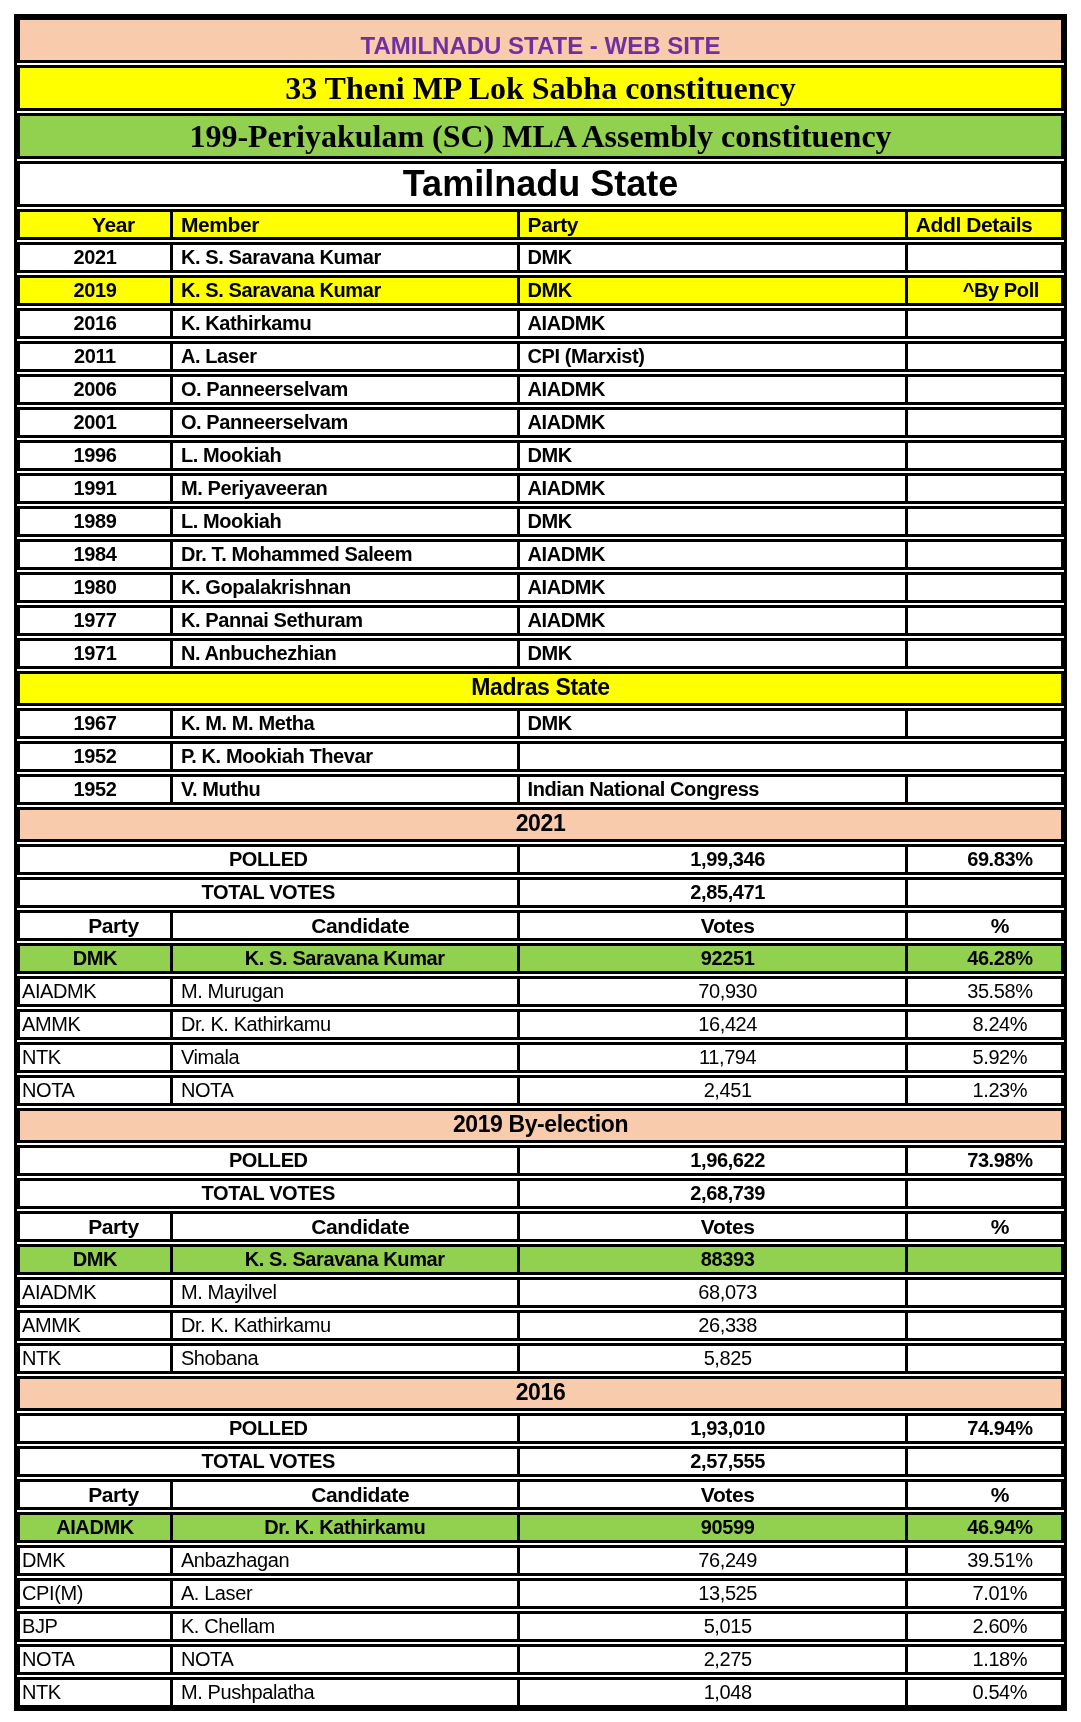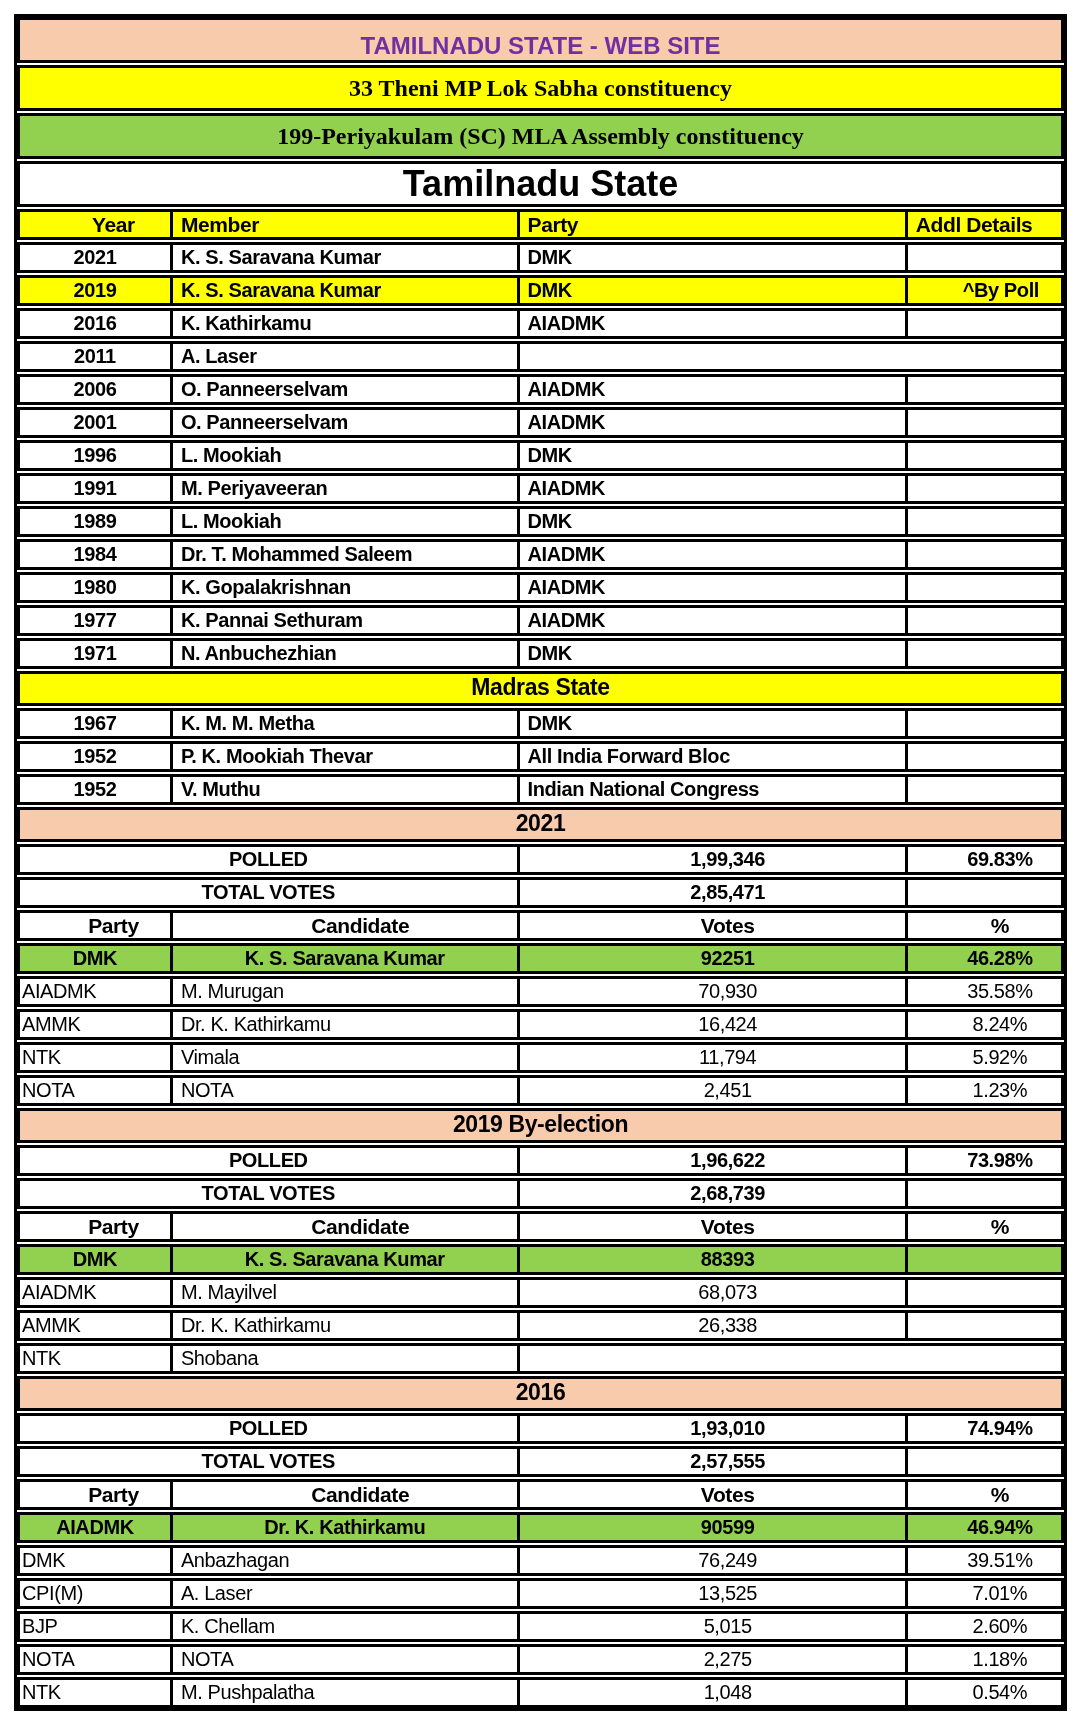--- a/index.html
+++ b/index.html
@@ -23,21 +23,21 @@
     font-size:20px; font-weight:700; letter-spacing:-0.4px;
   }
   .row:first-child, .rows > .row:first-child { margin-top:2px; }
   .sheet > .row:first-child { margin-top:0; }
   .rows .row { margin-top:2px; }
 
   
   .banner { height:46px; align-items:center; justify-content:center; text-align:center; }
   .banner.site  { font-size:24px; letter-spacing:0; }
   .banner.site span { color:#7030A0;margin-top:12px; }
-  .banner.serif { font-family:"Liberation Serif", serif; font-size:24px; letter-spacing:0; }
+  .banner.serif { font-family:"Liberation Serif", serif; font-size:32px; letter-spacing:0; }
   .banner.state { font-size:36px; letter-spacing:0; }
 
   
   .section { height:35px; align-items:flex-start; justify-content:center; text-align:center; font-size:23px; }
 
   
   .peach  { background:#F8CBAD; }
   .yellow { background:#FFFF00; }
   .green  { background:#92D050; }
 
@@ -110,20 +110,21 @@
   </div>
       <div class="row member">
     <div class="cell c1">2016</div>
     <div class="cell c2 div left">K. Kathirkamu</div>
     <div class="cell c3 div left">AIADMK</div>
     <div class="cell c4 div right"></div>
   </div>
       <div class="row member">
     <div class="cell c1">2011</div>
     <div class="cell c2 div left">A. Laser</div>
+    <div class="cell c3 div left">CPI (Marxist)</div>
     <div class="cell c4 div right"></div>
   </div>
       <div class="row member">
     <div class="cell c1">2006</div>
     <div class="cell c2 div left">O. Panneerselvam</div>
     <div class="cell c3 div left">AIADMK</div>
     <div class="cell c4 div right"></div>
   </div>
       <div class="row member">
     <div class="cell c1">2001</div>
@@ -182,21 +183,20 @@
   <div class="rows" id="madras-rows">
       <div class="row member">
     <div class="cell c1">1967</div>
     <div class="cell c2 div left">K. M. M. Metha</div>
     <div class="cell c3 div left">DMK</div>
     <div class="cell c4 div right"></div>
   </div>
       <div class="row member">
     <div class="cell c1">1952</div>
     <div class="cell c2 div left">P. K. Mookiah Thevar</div>
-    <div class="cell c3 div left">All India Forward Bloc</div>
     <div class="cell c4 div right"></div>
   </div>
       <div class="row member">
     <div class="cell c1">1952</div>
     <div class="cell c2 div left">V. Muthu</div>
     <div class="cell c3 div left">Indian National Congress</div>
     <div class="cell c4 div right"></div>
   </div>
     </div>
 
@@ -289,20 +289,21 @@
   </div>
           <div class="row result">
     <div class="cell c1 left">AMMK</div>
     <div class="cell c2 div left">Dr. K. Kathirkamu</div>
     <div class="cell c3 div center">26,338</div>
     <div class="cell c4 div center"></div>
   </div>
           <div class="row result">
     <div class="cell c1 left">NTK</div>
     <div class="cell c2 div left">Shobana</div>
+    <div class="cell c3 div center">5,825</div>
     <div class="cell c4 div center"></div>
   </div>
         </div>
   </div>
       <div class="election">
     <div class="row section peach">
       <span class="sec-title">2016</span>
     </div>
     <div class="row">
       <div class="cell cmerge polled-label">POLLED</div>

